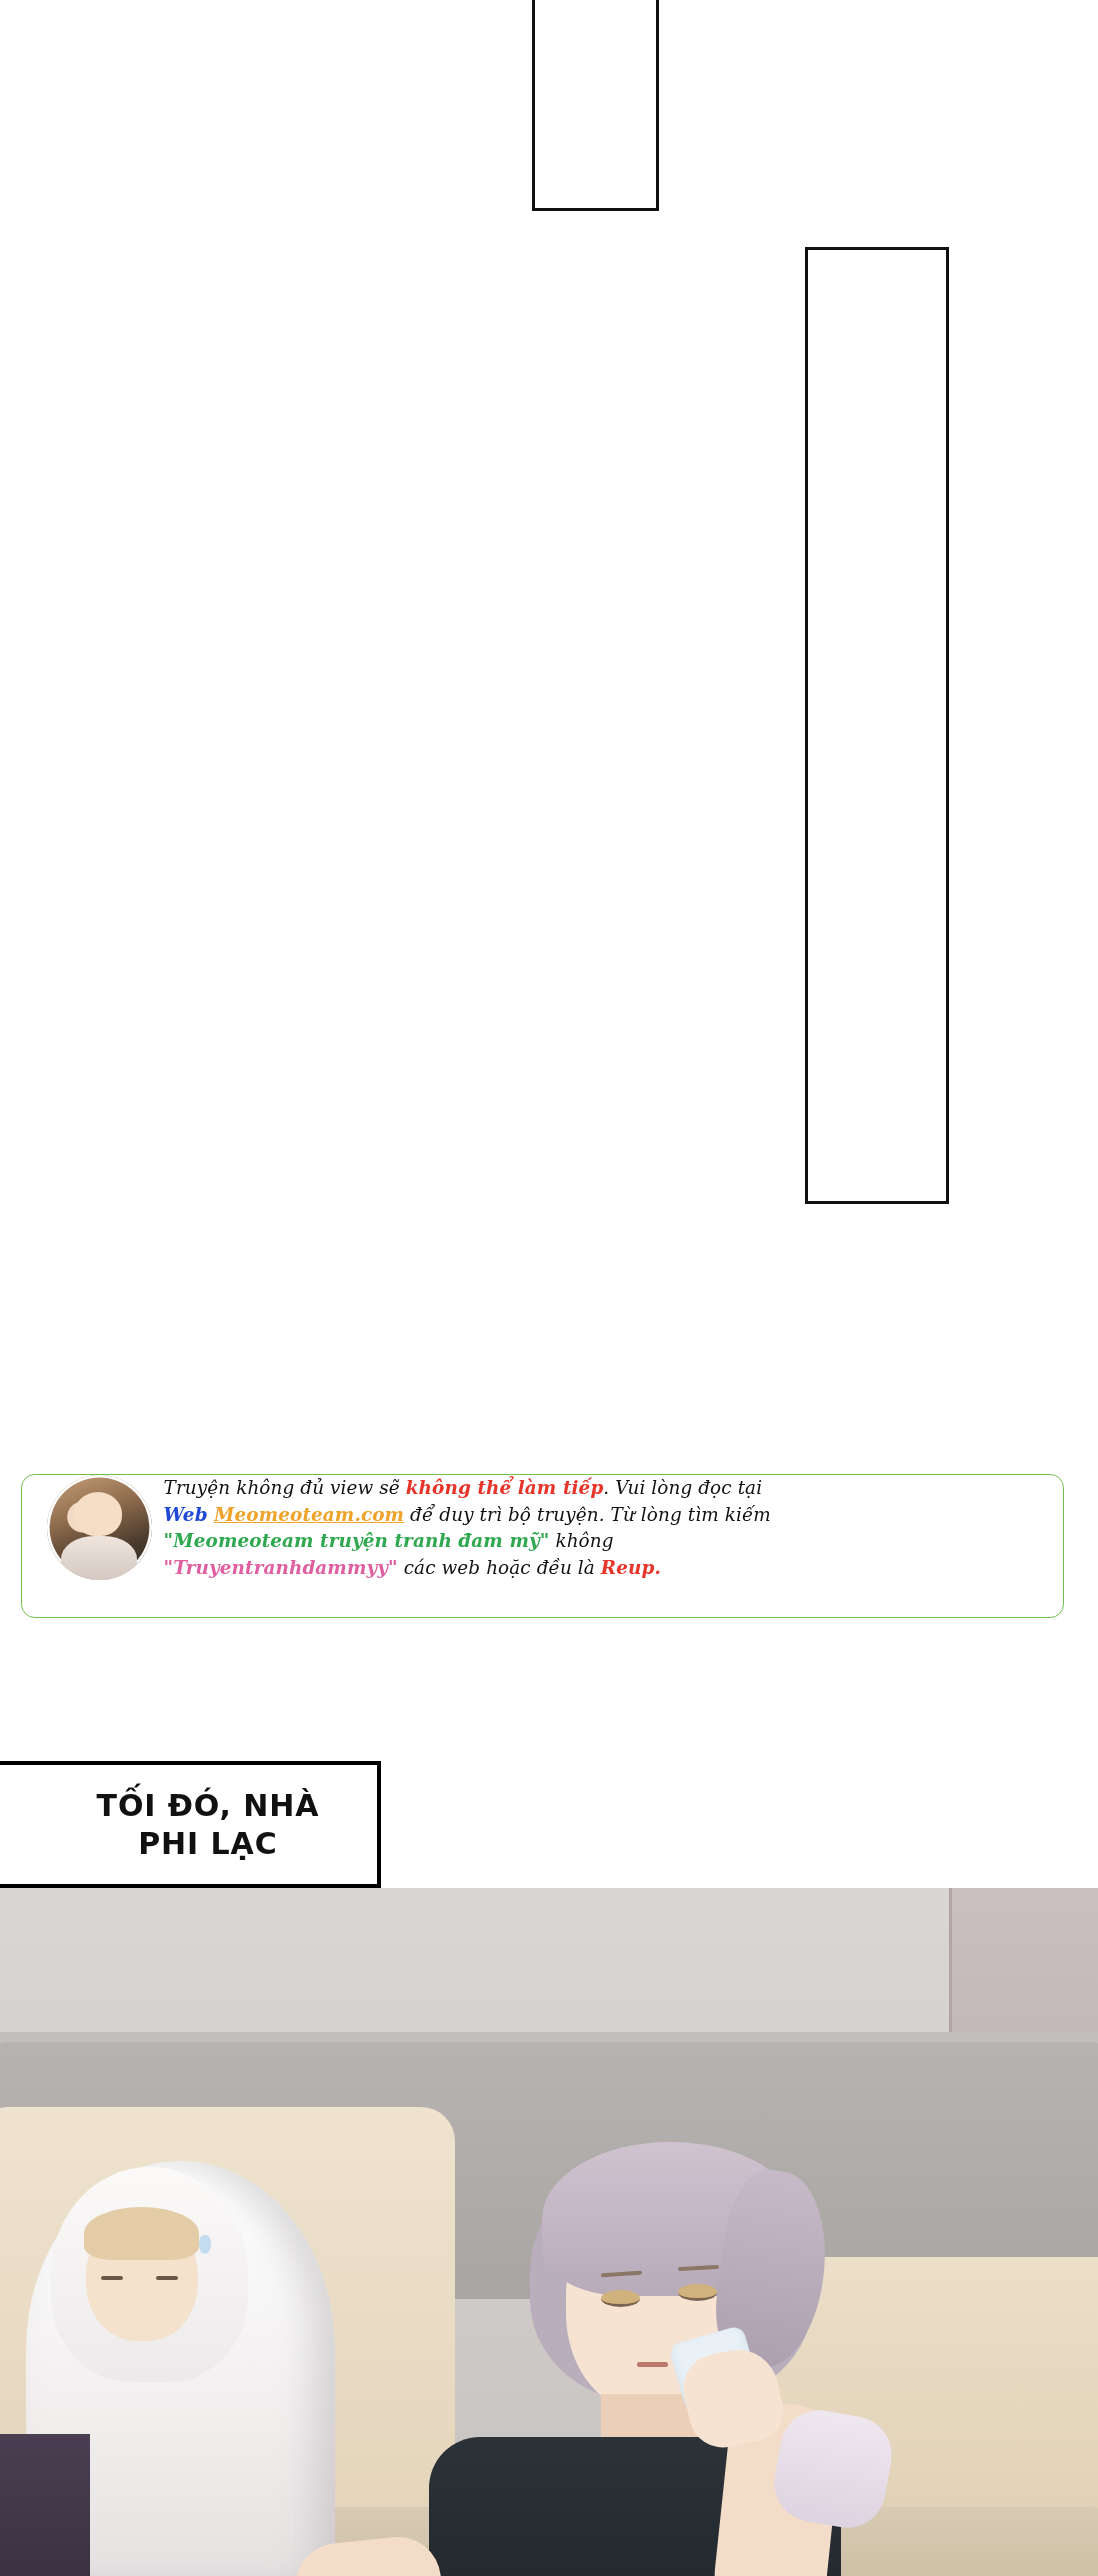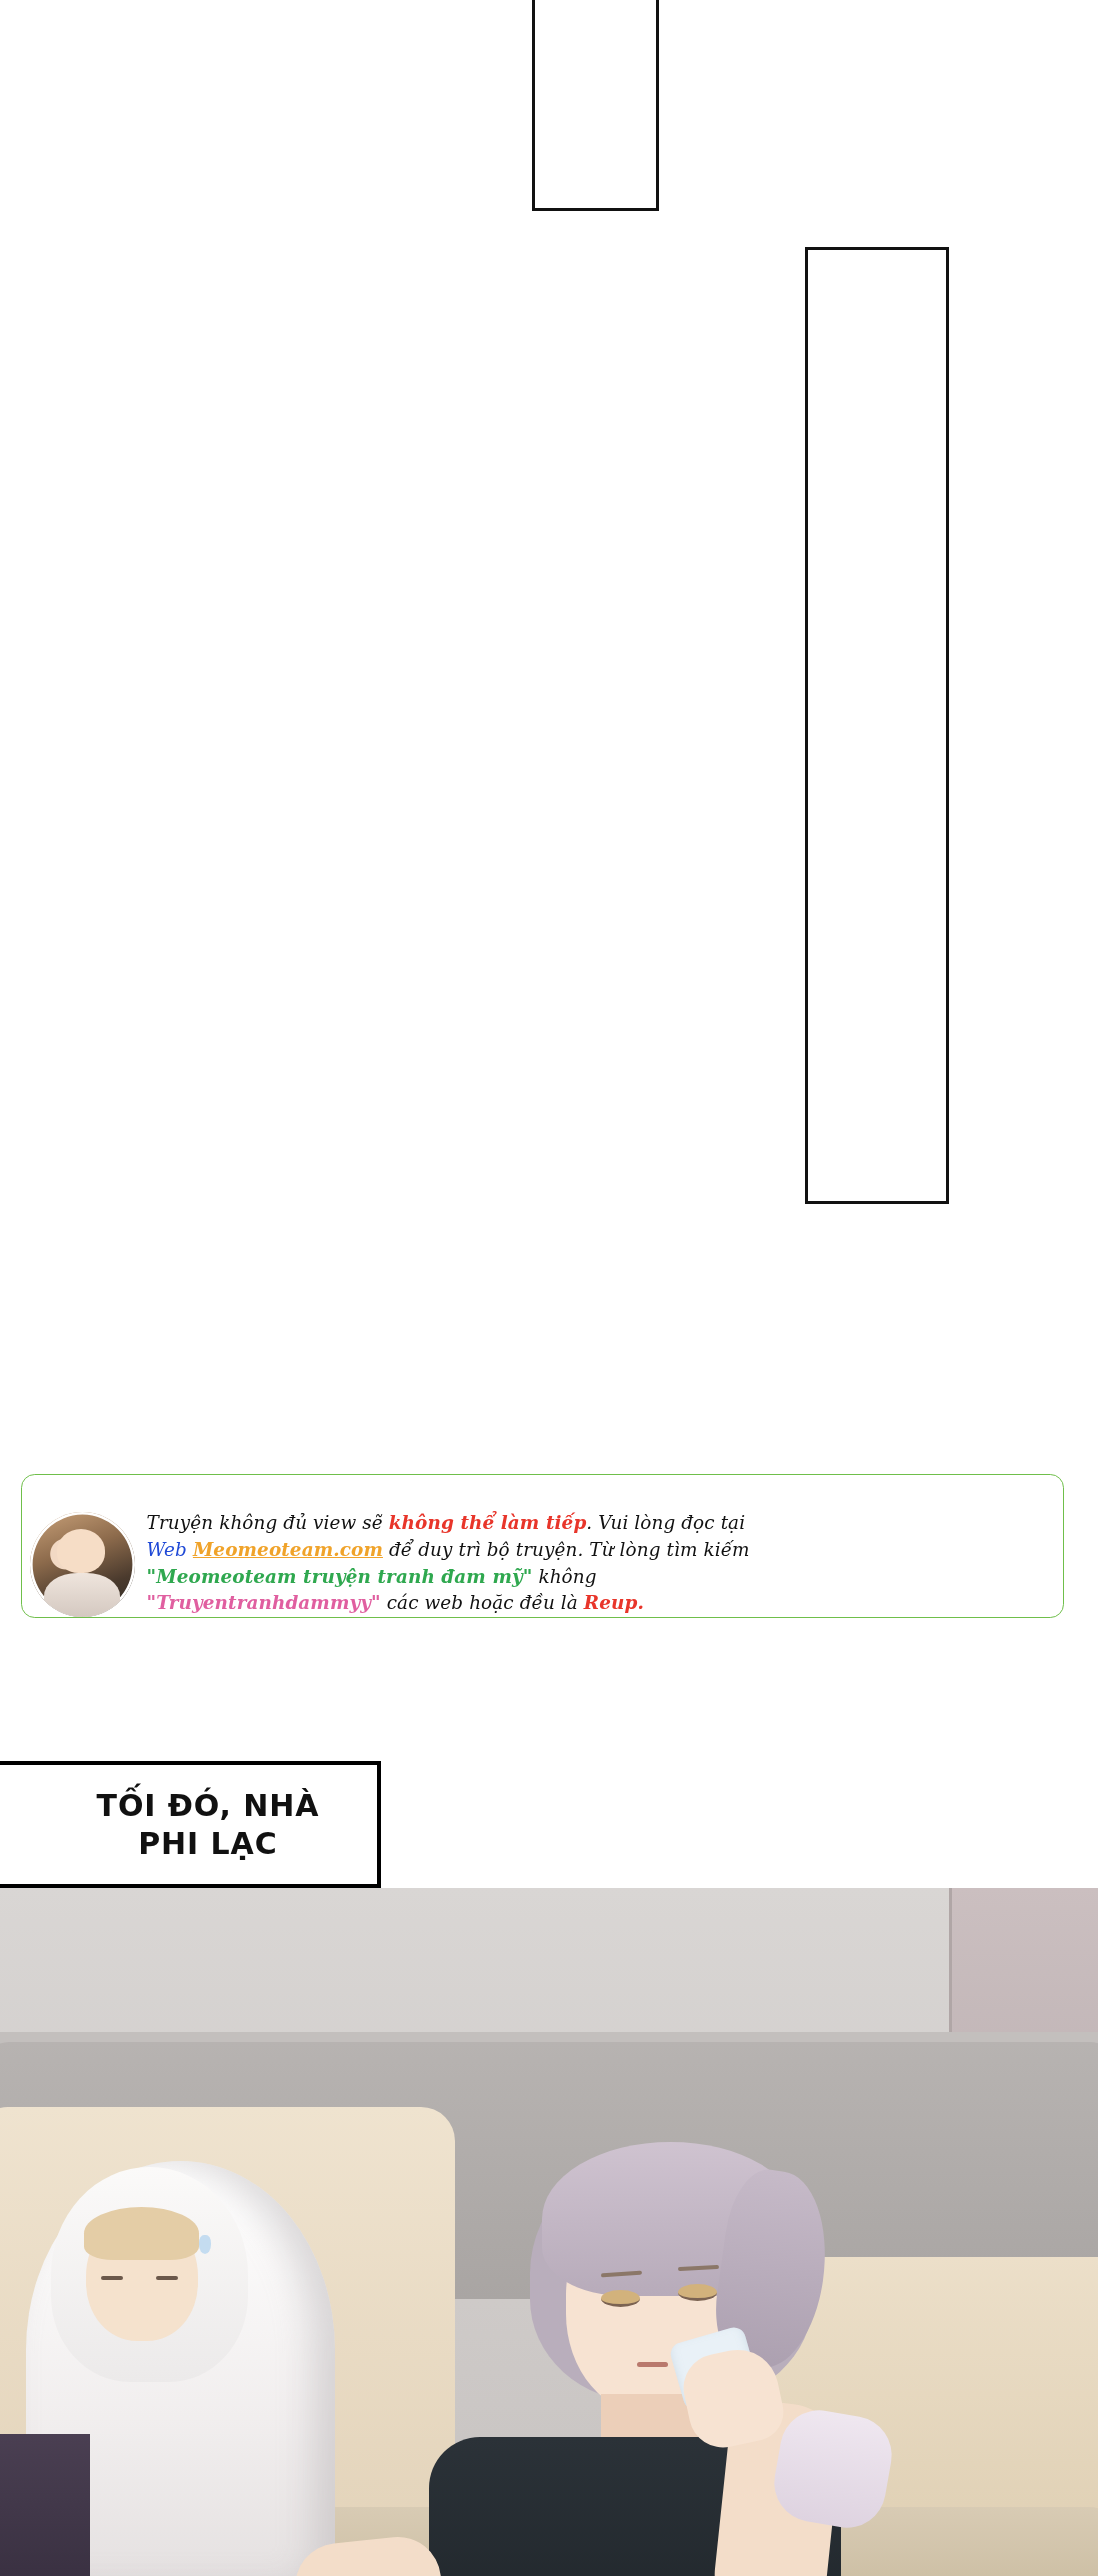--- a/index.html
+++ b/index.html
@@ -43,22 +43,22 @@
   .notice {
     position: absolute;
     left: 20.6px;
     top: 1474px;
     width: 1043px;
     height: 144px;
     border: 1.7px solid #6fbf4a;
     border-radius: 13.7px;
     background: #ffffff;
     display: flex;
-    align-items: flex-end;
-    padding: 0 8px;
+    align-items: flex-start;
+    padding: 0 25px;
   }
   .notice-avatar {
     flex: 0 0 auto;
     width: 105px;
     height: 105px;
     border-radius: 50%;
     margin-right: 12px;
     position: relative;
     overflow: hidden;
     background:
@@ -84,21 +84,21 @@
   }
   .notice-text {
     font-family: "DejaVu Serif", serif;
     font-size: 18.4px;
     line-height: 1.45;
     color: #111111;
     font-style: italic;
     letter-spacing: 0.1px;
   }
   .notice-text .red { color: #e8352a; font-weight: 700; }
-  .notice-text .blue { color: #1f49d6; font-weight: 400; }
+  .notice-text .blue { color: #1f49d6; font-weight: 700; }
   .notice-text .orange { color: #f0a32a; font-weight: 700; text-decoration: underline; }
   .notice-text .green { color: #2fa84f; font-weight: 700; }
   .notice-text .pink { color: #e05fa0; font-weight: 700; }
 
   
   .caption-box {
     position: absolute;
     left: -5.1px;
     top: 1761px;
     width: 386px;

